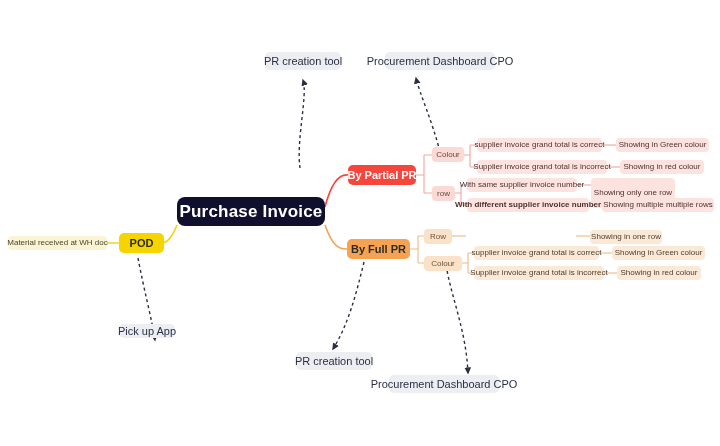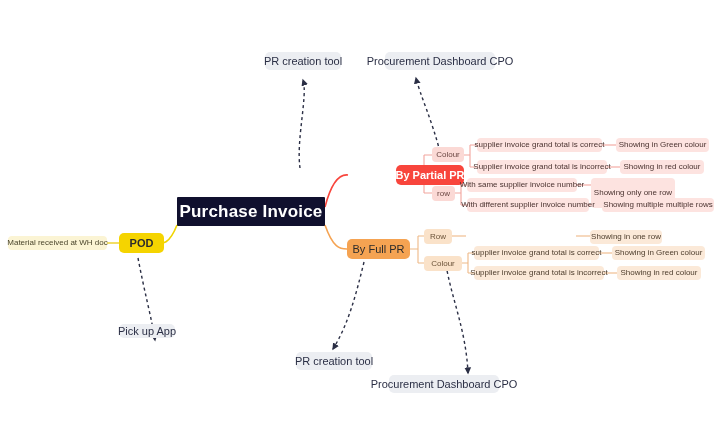--- a/index.html
+++ b/index.html
@@ -29,21 +29,21 @@
     align-items: center;
     justify-content: center;
     white-space: nowrap;
     line-height: 1;
   }
 
   
   .root {
     background: #10102e;
     color: #ffffff;
-    border-radius: 1px;
+    border-radius: 8px;
     font-size: 17px;
     font-weight: bold;
     letter-spacing: .2px;
     padding: 0 14px;
   }
 
   
   .branch-partial {
     background: #f8453c;
     color: #ffffff;
@@ -53,21 +53,21 @@
     padding: 0 10px;
   }
   .branch-full {
     background: #f5a košík;
   }
   .branch-full {
     background: #f5a352;
     color: #2b2b2b;
     border-radius: 5px;
     font-size: 11px;
-    font-weight: normal;
+    font-weight: bold;
     padding: 0 10px;
   }
   .branch-pod {
     background: #f5d400;
     color: #2b2b2b;
     border-radius: 5px;
     font-size: 11px;
     font-weight: bold;
     padding: 0 10px;
   }
@@ -162,21 +162,21 @@
     <path d="M440,152 C432,120 420,95 416,78" fill="none" stroke="#2b2f45" stroke-width="1.4" stroke-dasharray="3,3" marker-end="url(#arrowNavy)"></path>
     <path d="M138,258 C144,290 152,320 155,340" fill="none" stroke="#2b2f45" stroke-width="1.4" stroke-dasharray="3,3" marker-end="url(#arrowNavy)"></path>
     <path d="M364,262 C356,295 348,325 333,349" fill="none" stroke="#2b2f45" stroke-width="1.4" stroke-dasharray="3,3" marker-end="url(#arrowNavy)"></path>
     <path d="M446,265 C452,300 466,330 468,373" fill="none" stroke="#2b2f45" stroke-width="1.4" stroke-dasharray="3,3" marker-end="url(#arrowNavy)"></path>
   </svg>
 
   <div class="node root" style="left:177px; top:197px; width:148px; height:29px;">
     <span>Purchase Invoice</span>
   </div>
 
-  <div class="node branch-partial" style="left:348px; top:165px; width:68px; height:20px;margin-left:48px;">
+  <div class="node branch-partial" style="left:348px; top:165px; width:68px; height:20px;">
     <span>By Partial PR</span>
   </div>
 
   <div class="node chip-red" style="left:432px; top:147px; width:32px; height:15px;">
     <span>Colour</span>
   </div>
   <div class="node chip-red" style="left:432px; top:186px; width:23px; height:15px;">
     <span>row</span>
   </div>
 
@@ -194,21 +194,21 @@
     <span>Showing in red colour</span>
   </div>
 
   <div class="node leaf-red" style="left:467px; top:178px; width:110px; height:14px;">
     <span>With same supplier invoice number</span>
   </div>
   <div class="node leaf-red" style="left:591px; top:178px; width:84px; height:30px;">
     <span>Showing only one row</span>
   </div>
 
-  <div class="node leaf-red" style="left:467px; top:198px; width:122px; height:14px;">
+  <div class="node leaf-red" style="left:467px; top:198px; width:122px; height:14px;font-weight:bold;">
     <span>With different supplier invoice number</span>
   </div>
   <div class="node leaf-red" style="left:602px; top:198px; width:112px; height:14px;">
     <span>Showing multiple multiple rows</span>
   </div>
 
   <div class="node branch-full" style="left:347px; top:239px; width:63px; height:20px;">
     <span>By Full PR</span>
   </div>
 

